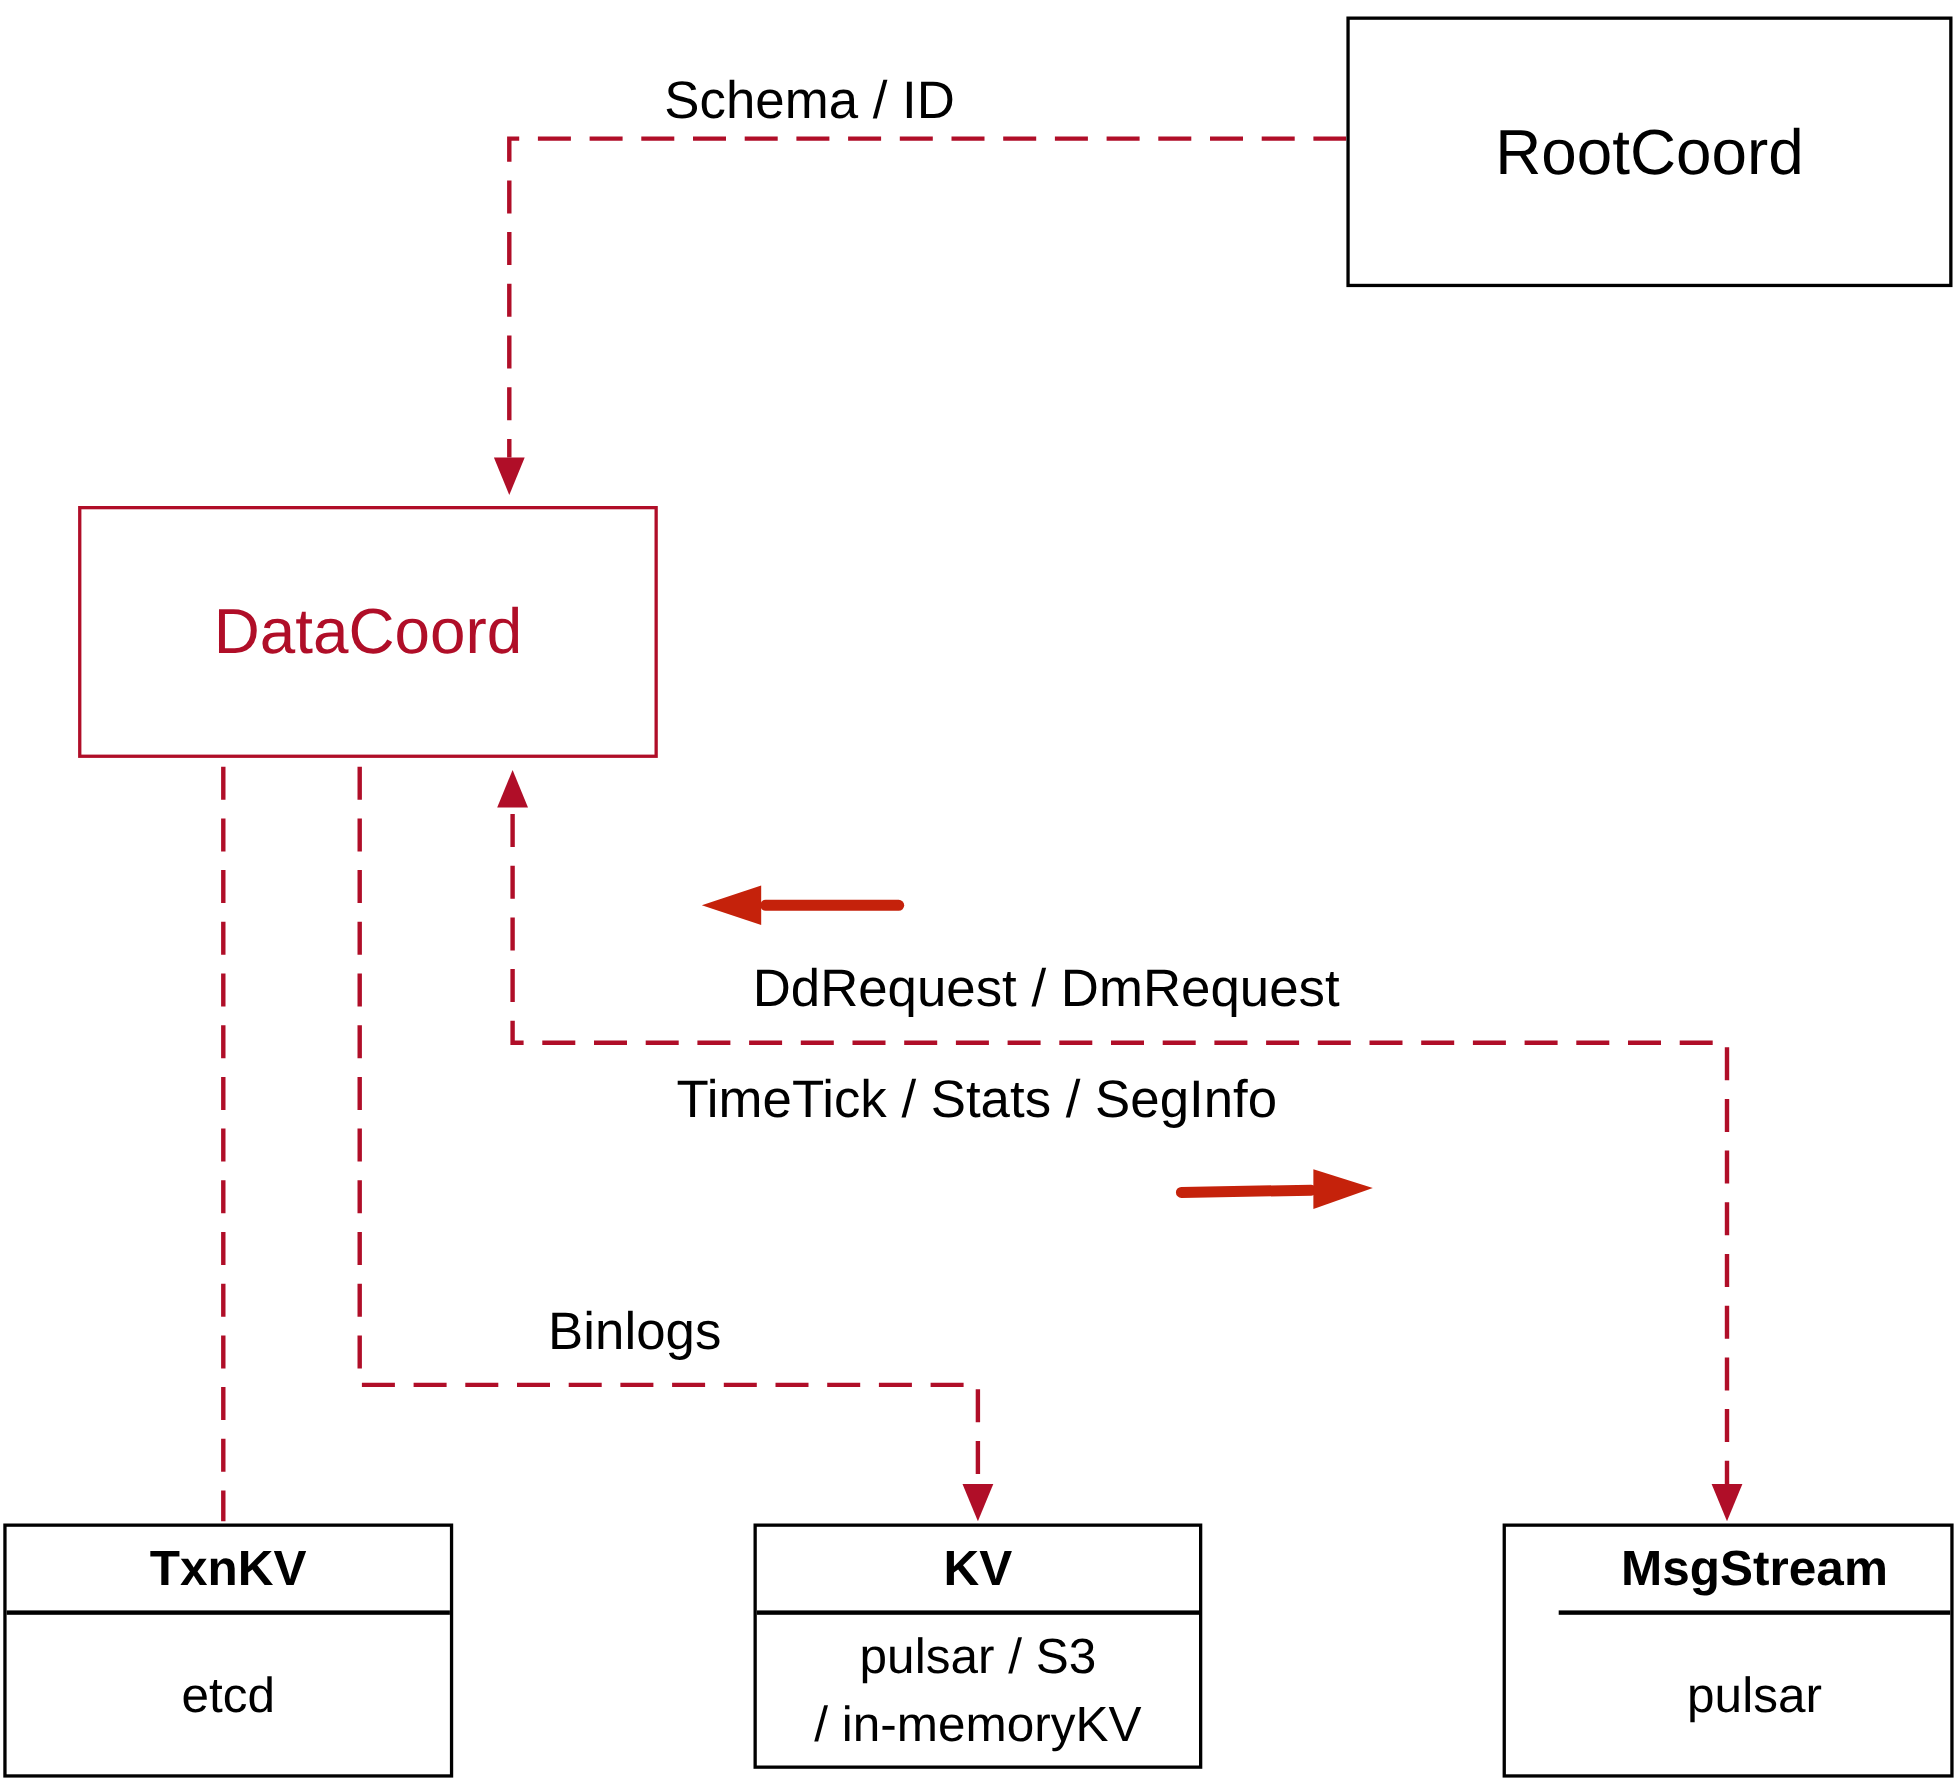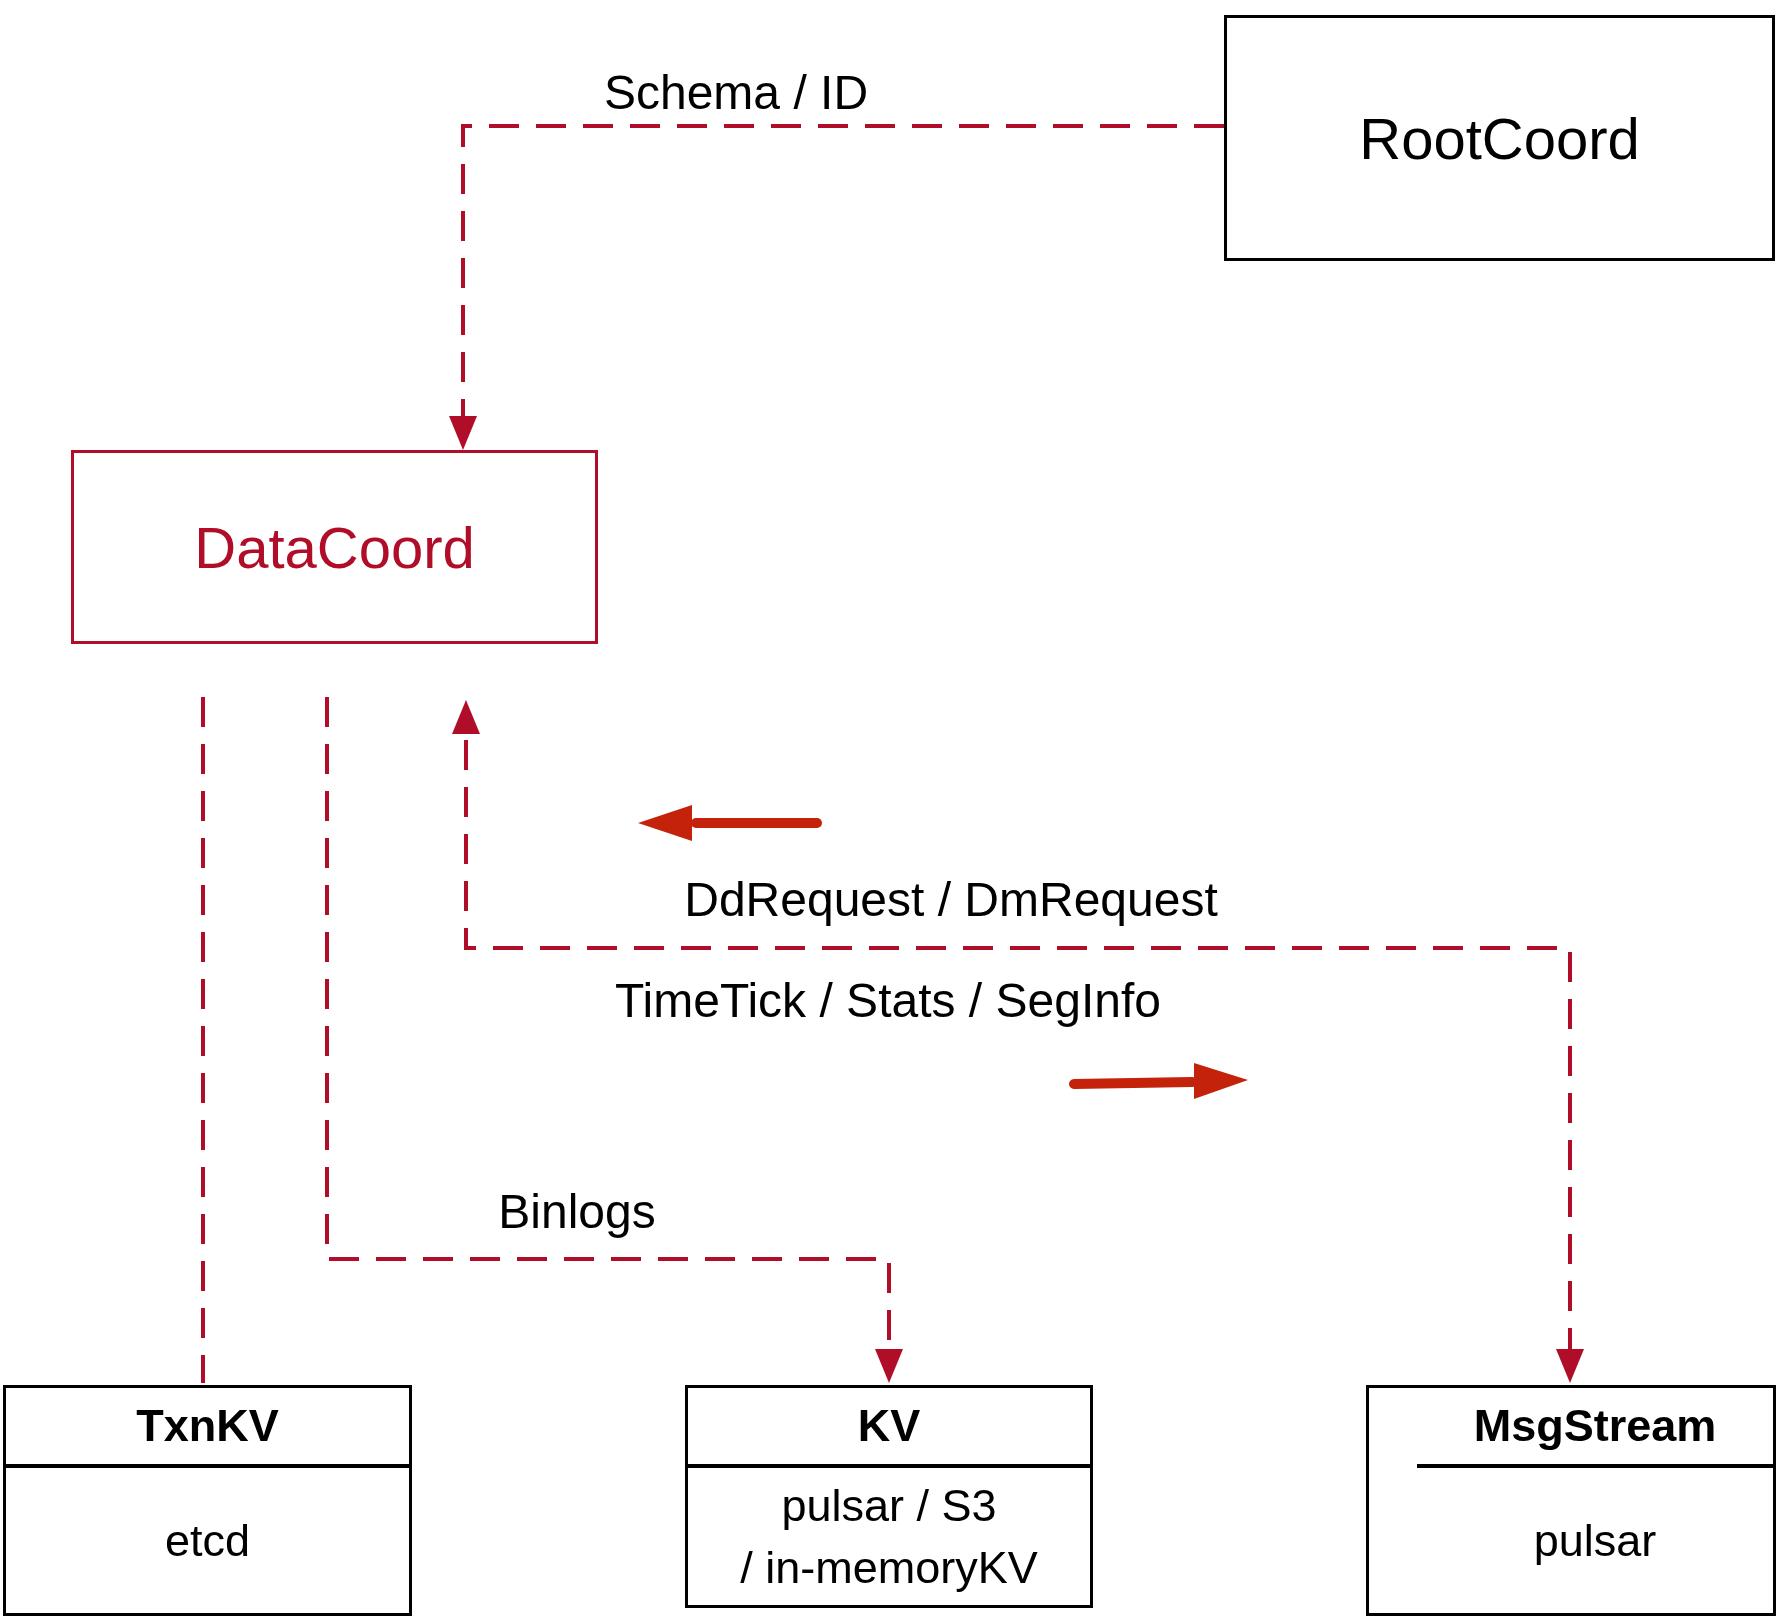--- a/index.html
+++ b/index.html
@@ -117,21 +117,21 @@
     <g>
       <line class="solid-arrow-shaft" x1="1074" y1="1084" x2="1192" y2="1082"></line>
       <polygon class="solid-arrow-head" points="1248,1080 1194,1063 1194,1099"></polygon>
     </g>
   </svg>
 
   <div class="node plain-node" style="left:1224px; top:15px; width:551px; height:246px;">
     <span>RootCoord</span>
   </div>
 
-  <div class="node red-node" style="left:71px; top:450px; width:527px; height:194px;">
+  <div class="node red-node" style="left:71px; top:460px; width:527px; height:229px;">
     <span>DataCoord</span>
   </div>
 
   <div class="node table-node" style="left:3px; top:1385px; width:409px; height:231px;">
     <div class="hdr">TxnKV</div>
     <div class="bdy">
       <div>etcd</div>
     </div>
   </div>
 

